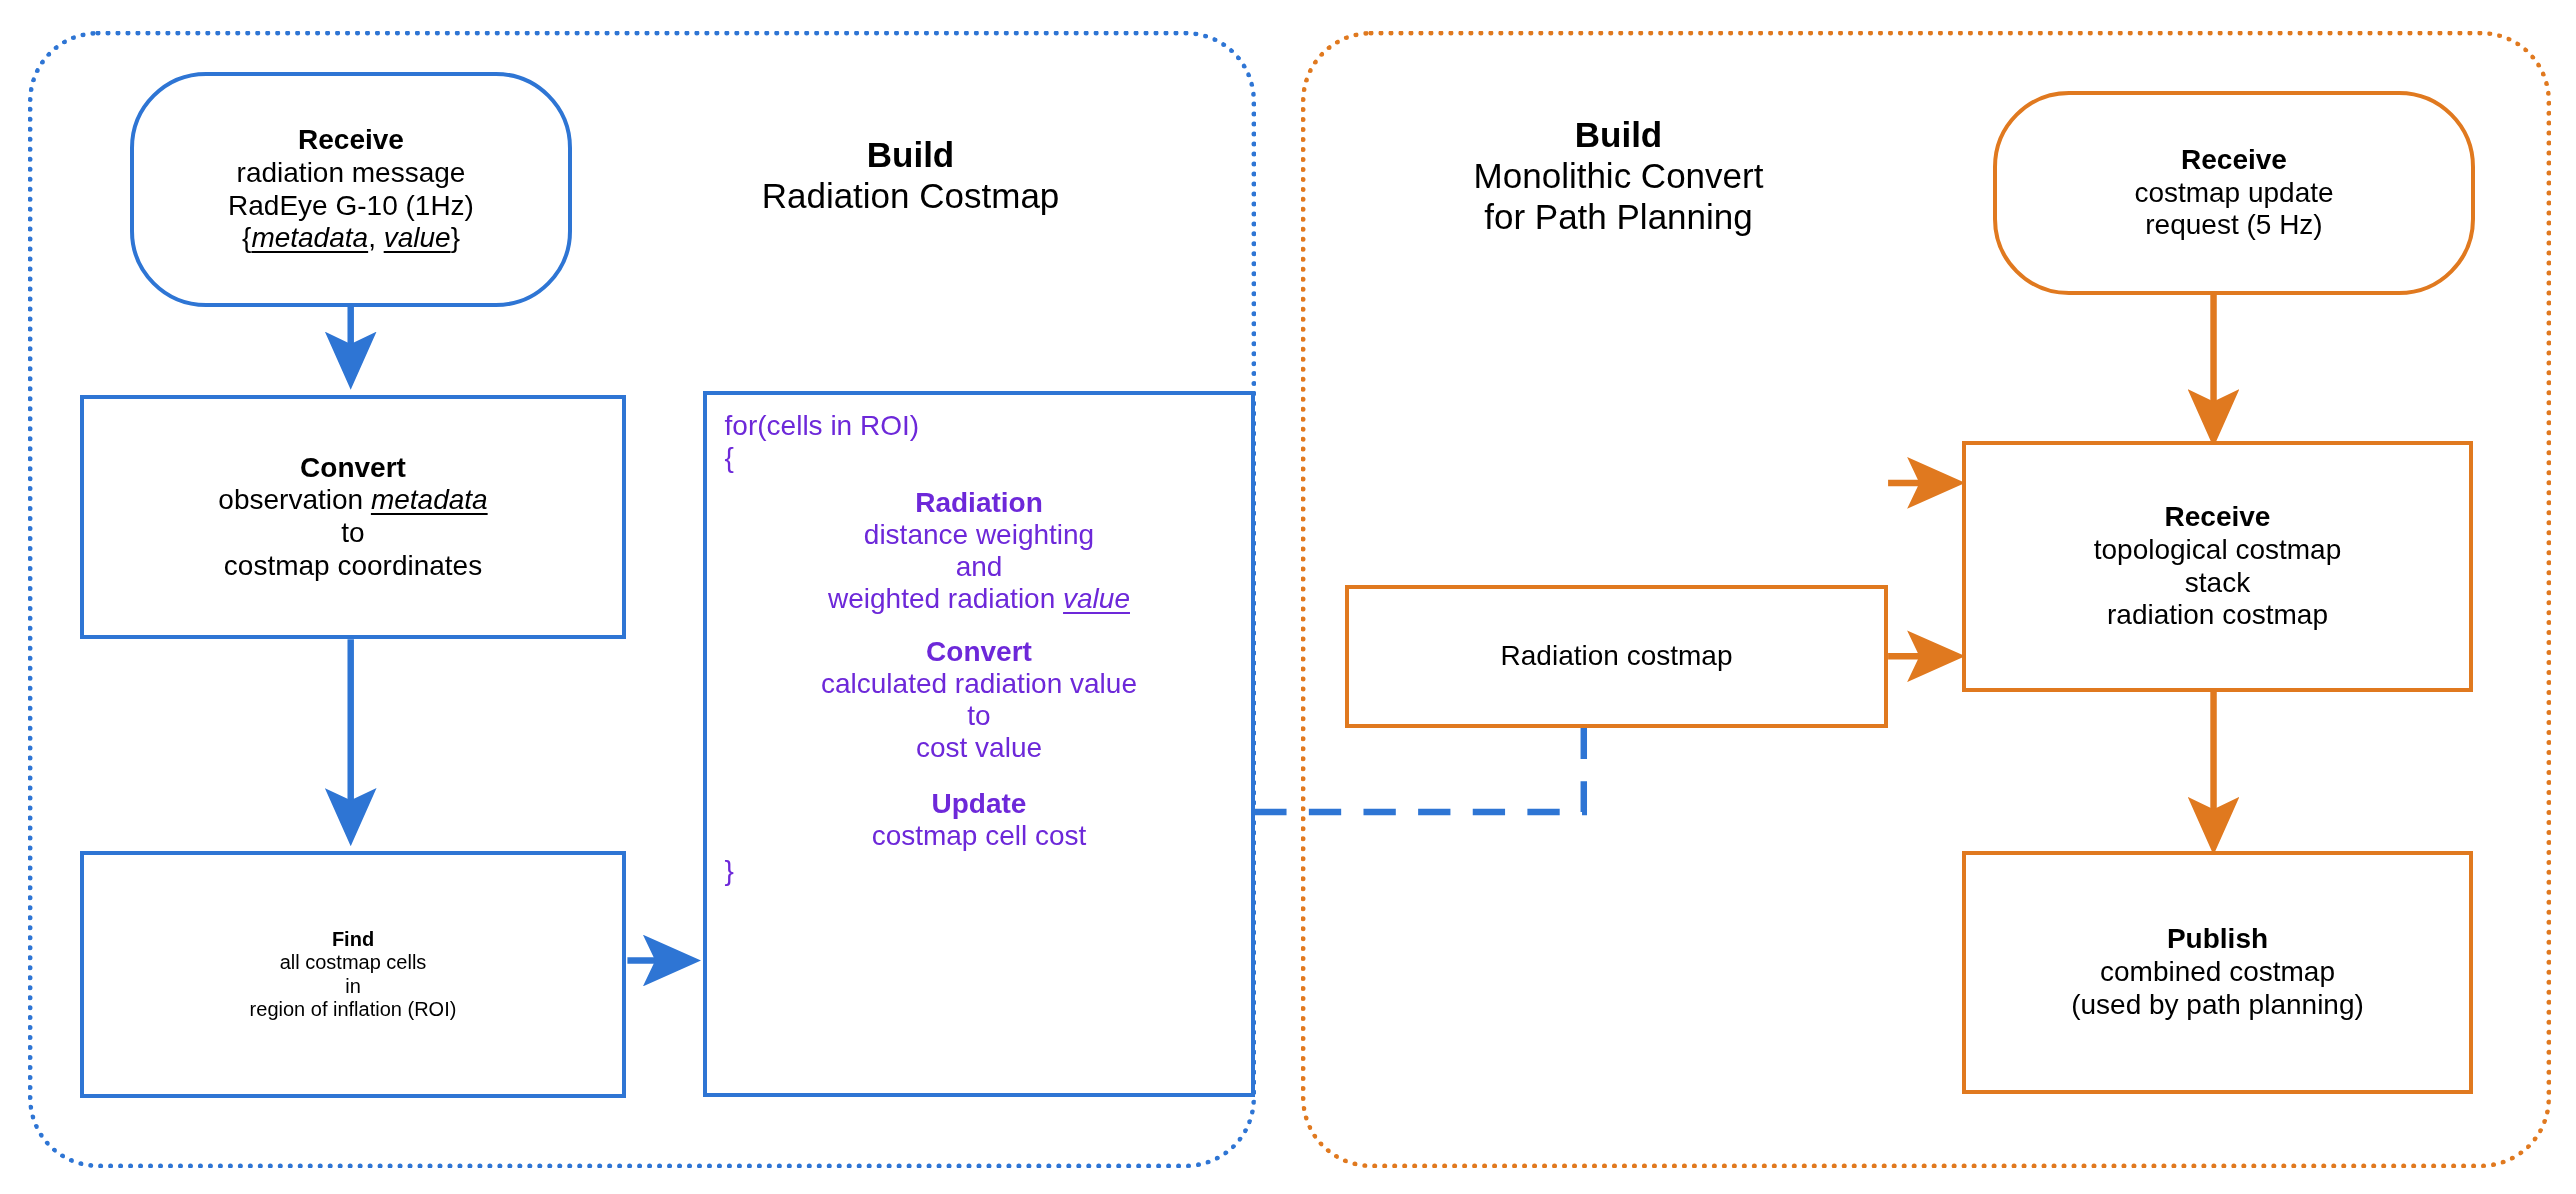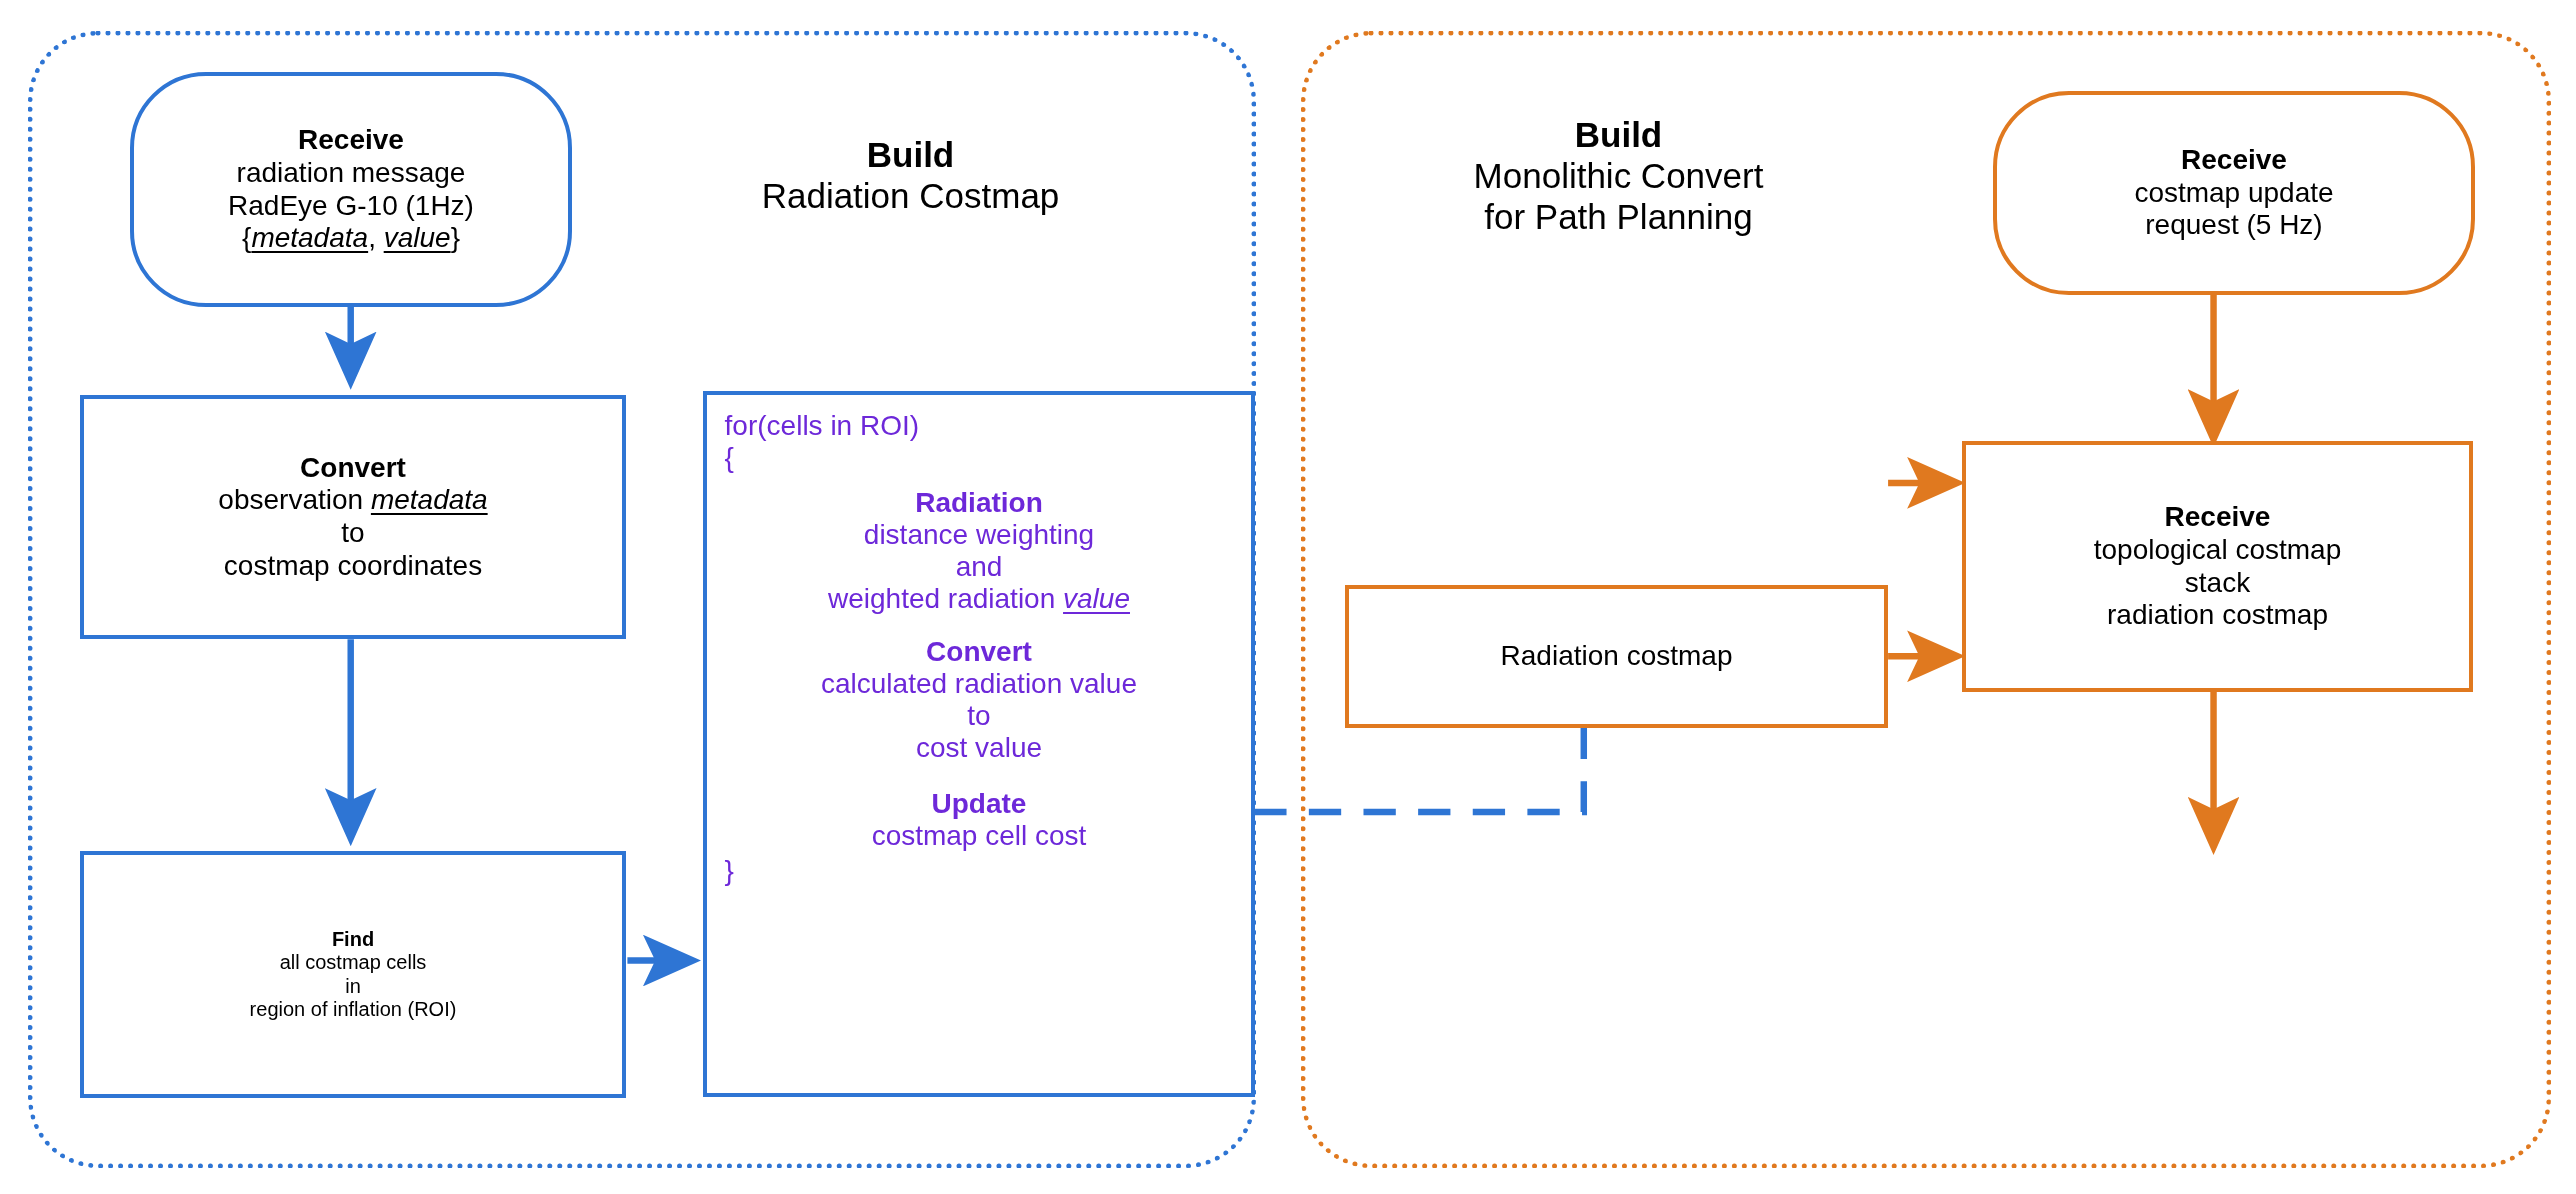--- a/index.html
+++ b/index.html
@@ -152,15 +152,22 @@
 
   <div class="node rect o" style="left:1962px;top:441px;width:511px;height:251px;font-size:28px;">
     <div class="txt">
       <div class="ttl">Receive</div>
       <div>topological costmap</div>
       <div>stack</div>
       <div>radiation costmap</div>
     </div>
   </div>
 
+  <div class="node rect o" style="left:1962px;top:851px;width:511px;height:243px;font-size:28px;">
+    <div class="txt">
+      <div class="ttl">Publish</div>
+      <div>combined costmap</div>
+      <div>(used by path planning)</div>
+    </div>
+  </div>
 
 </div>
 
 
 </body></html>

